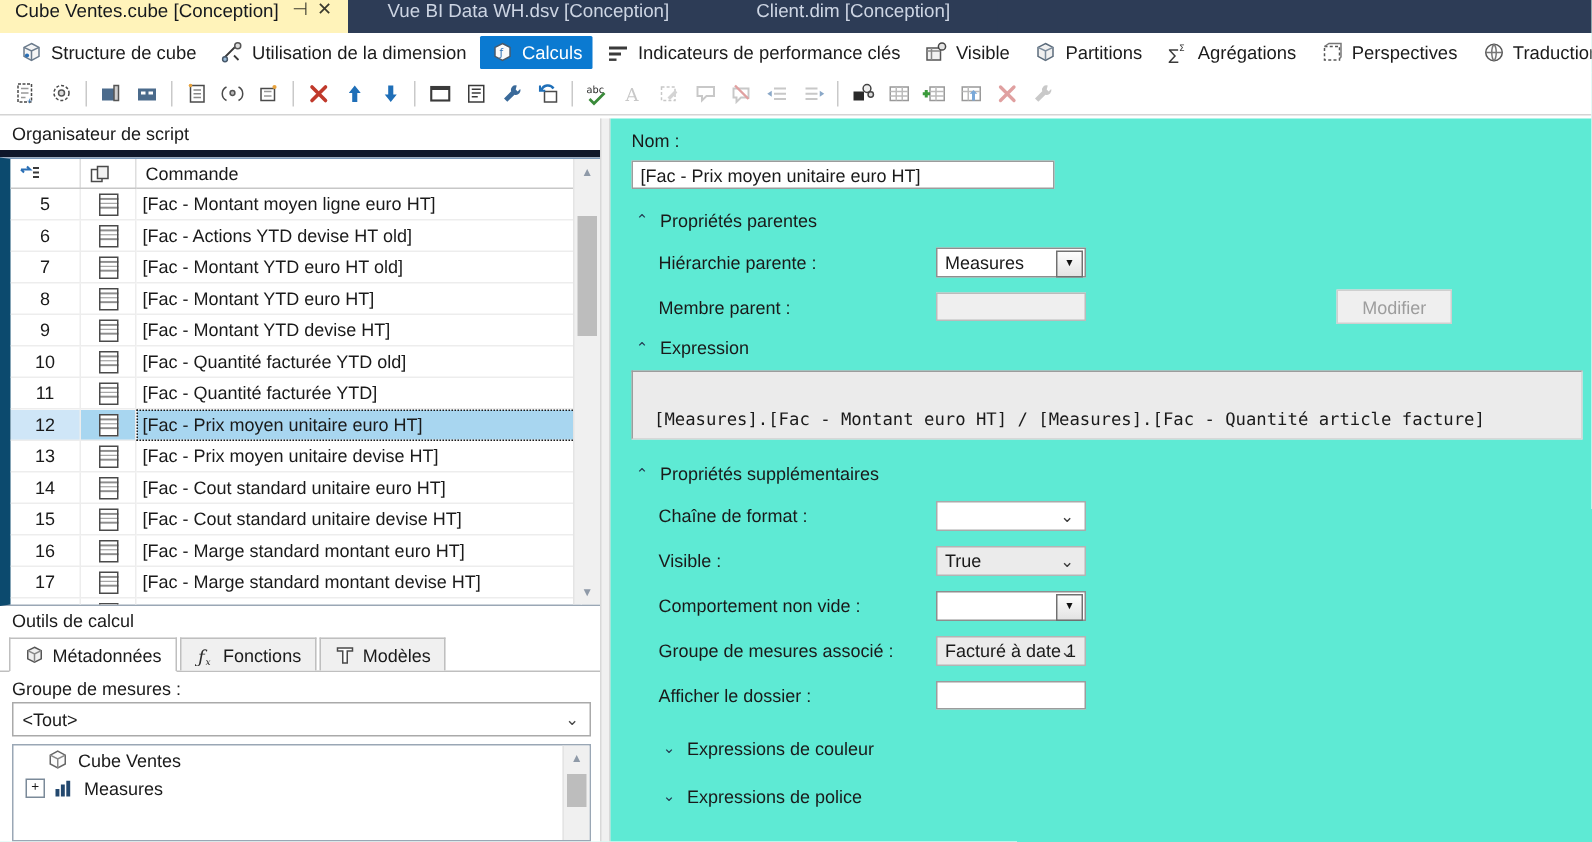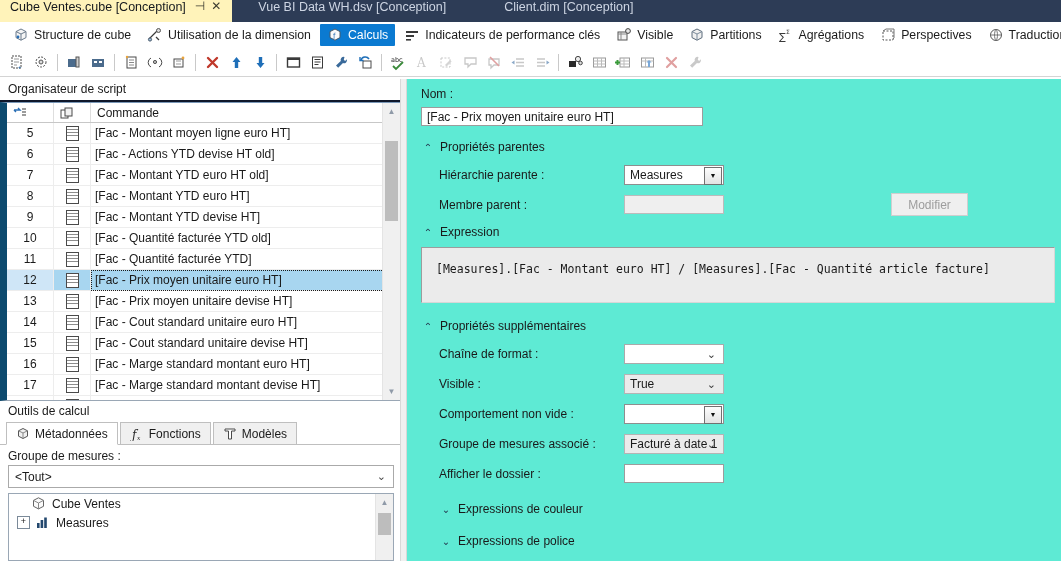--- a/index.html
+++ b/index.html
@@ -114,21 +114,21 @@
     overflow: hidden;
   }
 
   
   .panel-caption {
     height: 21px; line-height: 21px;
     padding-left: 8px;
     font-size: 12px;
     color: #1a1a1a;
     background: #ffffff;
-    border-bottom: 2px solid #0f172a;
+    border-bottom: 5px solid #0f172a;
   }
   .grid-wrap {
     flex: 0 0 297px;
     position: relative;
     border-top: 1px solid #7a98b8;
     border-left: 7px solid #0c4a6e;
     border-bottom: 1px solid #9aa7b5;
     background: #ffffff;
     overflow: hidden;
   }
@@ -309,28 +309,28 @@
   .btn-modifier {
     width: 75px; height: 21px;
     background: #efefef;
     border: 1px solid #cfcfcf;
     color: #9d9d9d;
     font-size: 12px;
     display: flex; align-items: center; justify-content: center;
   }
   .expr-box {
     margin: 0 6px 0 14px;
-    height: 56px;
+    height: 46px;
     border: 1px solid #9c9c9c;
     border-right: 1px solid #d7d7d7;
     border-bottom: 1px solid #d7d7d7;
     background: #ebebeb;
     font-family: "DejaVu Sans Mono", monospace;
     font-size: 11.5px;
-    padding: 14px 0 0 14px;
+    padding: 24px 0 0 14px;
     color: #1a1a1a;
     box-sizing: border-box;
   }
   .collapsed-sec {
     display: flex; align-items: center;
     font-size: 12px; margin: 0 0 0 0; height: 32px;
     padding-left: 18px;
   }
   .collapsed-sec .chev {
     width: 14px; text-align: center; margin-right: 5px;

